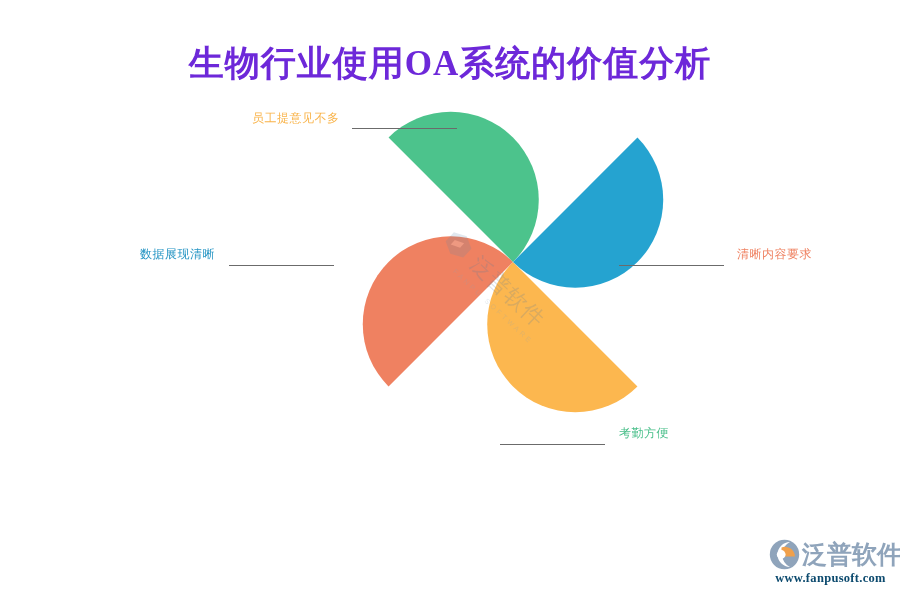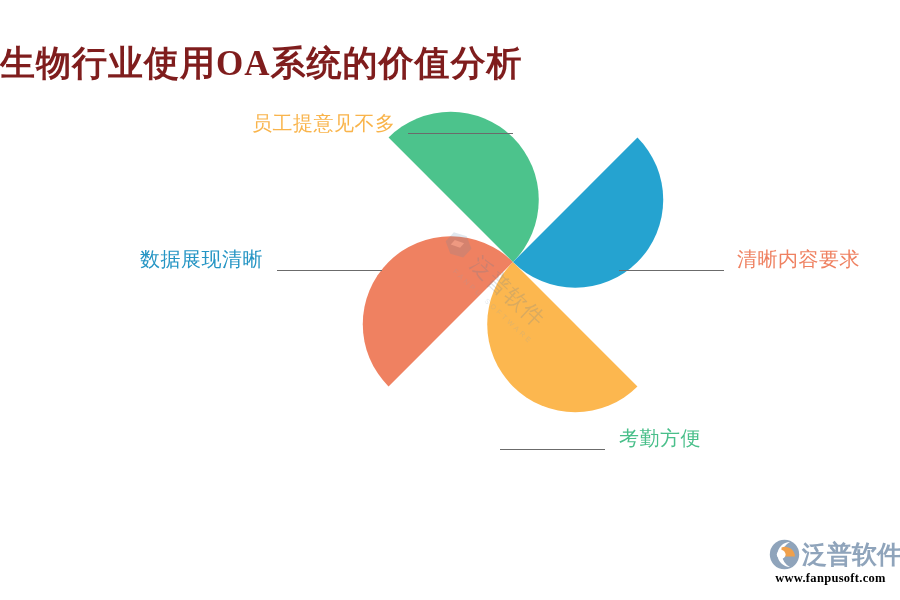--- a/index.html
+++ b/index.html
@@ -19,25 +19,26 @@
     height: 600px;
     background: #ffffff;
   }
 
   
   #page-title {
     position: absolute;
     left: 0;
     top: 40px;
     width: 900px;
+    text-align: center;
     font-family: "Liberation Serif", "DejaVu Serif", serif;
     font-weight: bold;
     font-size: 35px;
     letter-spacing: 1px;
-    color: #7f1d1d;
+    color: #6d28d9;
     white-space: nowrap;
   }
 
   
   #pinwheel {
     position: absolute;
     left: 0;
     top: 0;
     width: 900px;
     height: 600px;
@@ -78,21 +79,21 @@
   }
 
   
   .callout {
     position: absolute;
     display: flex;
     align-items: center;
     white-space: nowrap;
   }
   .callout .cap {
-    font-size: 20px;
+    font-size: 12px;
     letter-spacing: 0.5px;
     font-family: "Liberation Sans", "DejaVu Sans", sans-serif;
   }
   .leader {
     height: 0;
     border-top: 1px solid #6b6b6b;
   }
 
   #callout-orange      { left: 252px; top: 110px; }
   #callout-orange .cap { color: #f9b44b; }
@@ -136,21 +137,21 @@
     color: #8fa4bb;
     letter-spacing: 0px;
     line-height: 33px;
     white-space: nowrap;
     margin-left: 1px;
   }
   #brand-logo .brand-url {
     font-family: "Liberation Serif", "DejaVu Serif", serif;
     font-size: 12.5px;
     font-weight: bold;
-    color: #000000;
+    color: #0c4a6e;
     letter-spacing: 0.3px;
     text-align: center;
     width: 125px;
     margin-top: -1px;
     white-space: nowrap;
   }
 </style>
 </head>
 <body>
 

